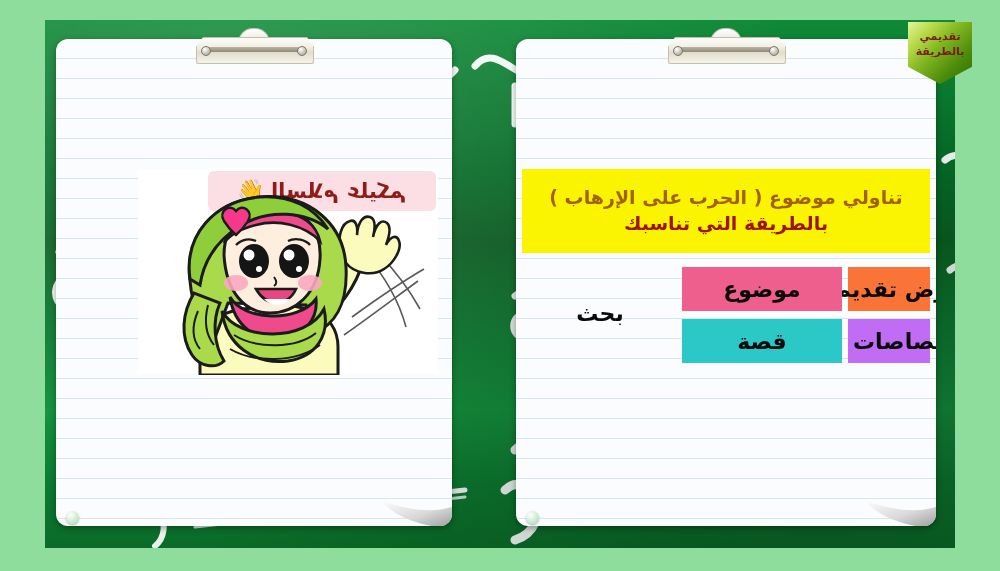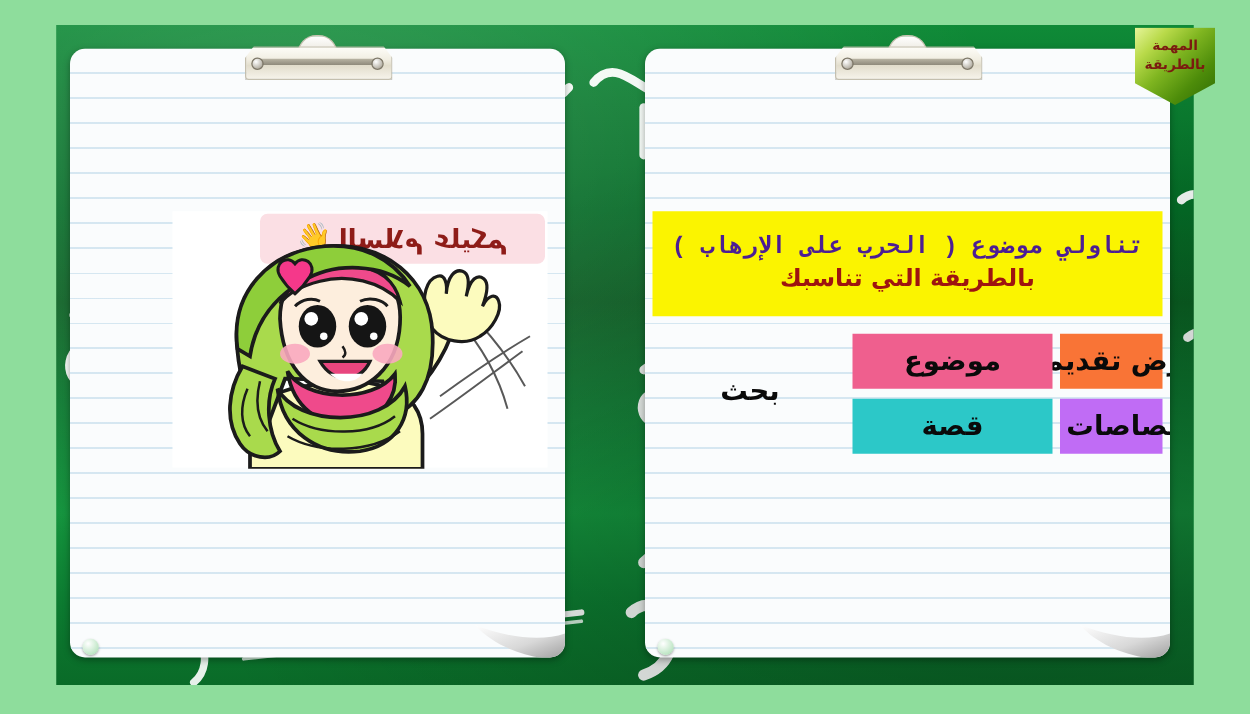--- a/index.html
+++ b/index.html
@@ -447,21 +447,21 @@
       <div class="clip-bar"></div>
       <div class="rivet l"></div>
       <div class="rivet r"></div>
     </div>
   </div>
 
   <div class="clipboard right">
     <div class="board-paper">
 
       <div class="task-yellow" style="background: rgb(251, 244, 0);">
-        <div class="line" style="color: #4c1d95; font-family: Liberation Mono, monospace;">تناولي موضوع ( الحرب على الإرهاب )</div>
+        <div class="line" style="color: #a16207;">تناولي موضوع ( الحرب على الإرهاب )</div>
         <div class="line" style="color: rgb(158, 20, 16);">بالطريقة التي تناسبك</div>
       </div>
 
       <div class="options-grid">
         <div class="opt" id="opt-presentation" style="background: rgb(249, 116, 54);">عرض تقديمي</div>
         <div class="opt" id="opt-article" style="background: rgb(239, 95, 142);">موضوع</div>
         <div class="opt" id="opt-research" style="background: rgb(36, 230, 148); margin-top: 46px;">بحث</div>
         <div class="opt" id="opt-clippings" style="background: rgb(192, 108, 245); padding-left: 24px;">قصاصات</div>
         <div class="opt" id="opt-story" style="background: rgb(44, 200, 200);">قصة</div>
       </div>
@@ -485,18 +485,18 @@
       <div class="clip-body"></div>
       <div class="clip-bar"></div>
       <div class="rivet l"></div>
       <div class="rivet r"></div>
     </div>
   </div>
 
   <div class="badge">
     <div class="badge-shape"></div>
     <div class="badge-text">
-      <span style="color: rgb(123, 27, 16);">المهمة</span>
+      <span style="color: rgb(123, 27, 16);">تقديمي</span>
       <span style="color: rgb(123, 27, 16);">بالطريقة</span>
     </div>
   </div>
 
 </div>
 
 </body></html>

